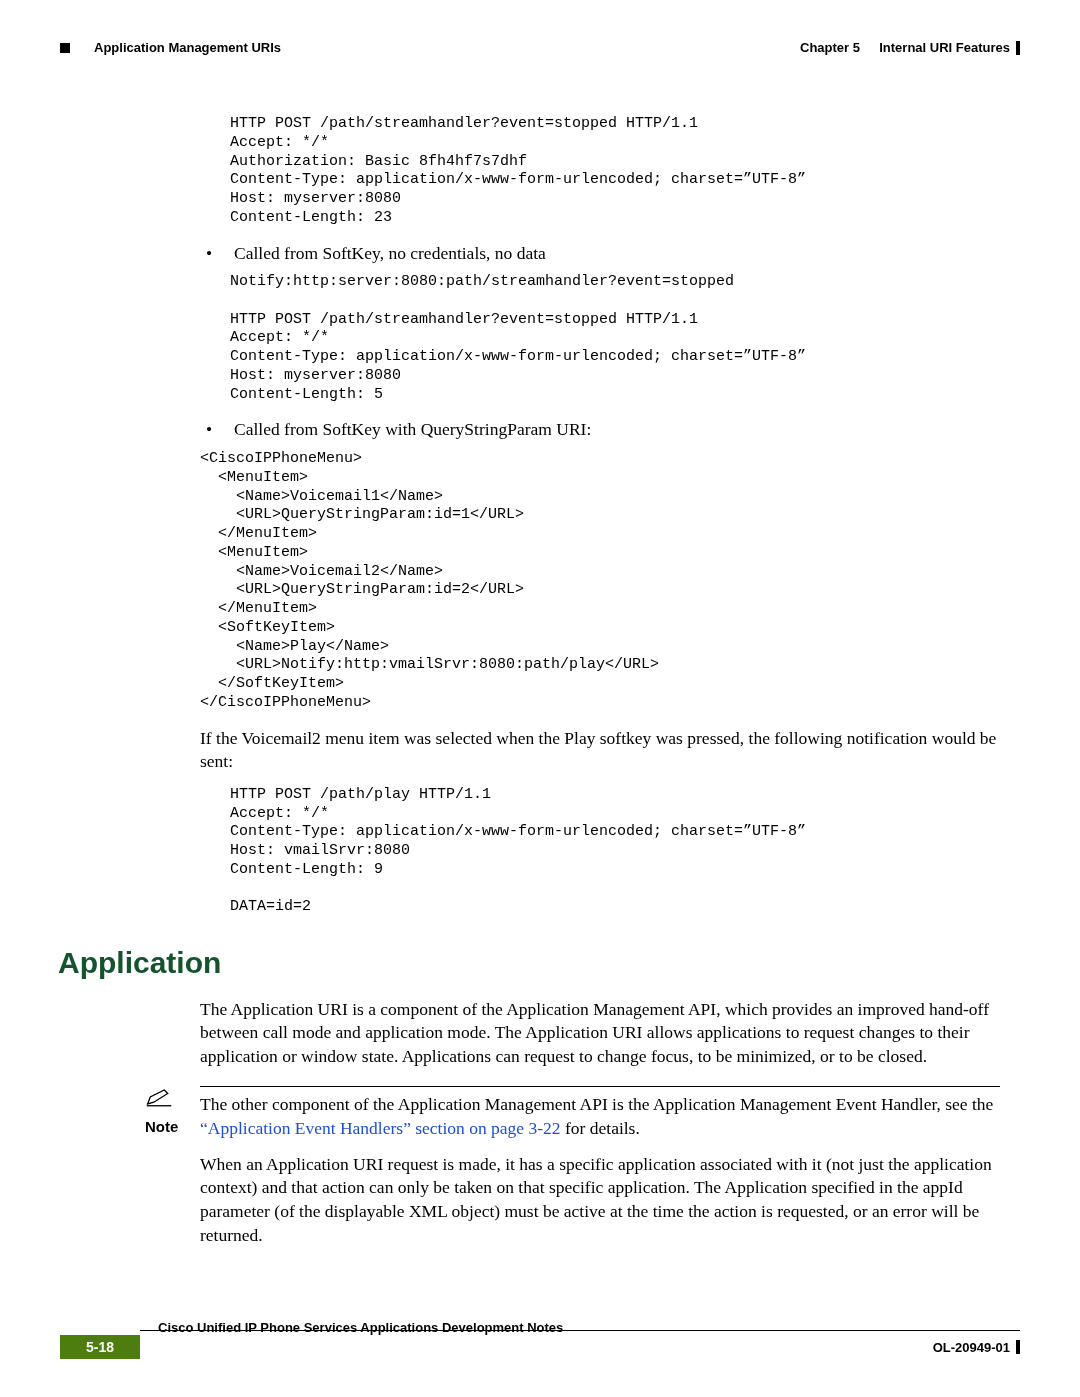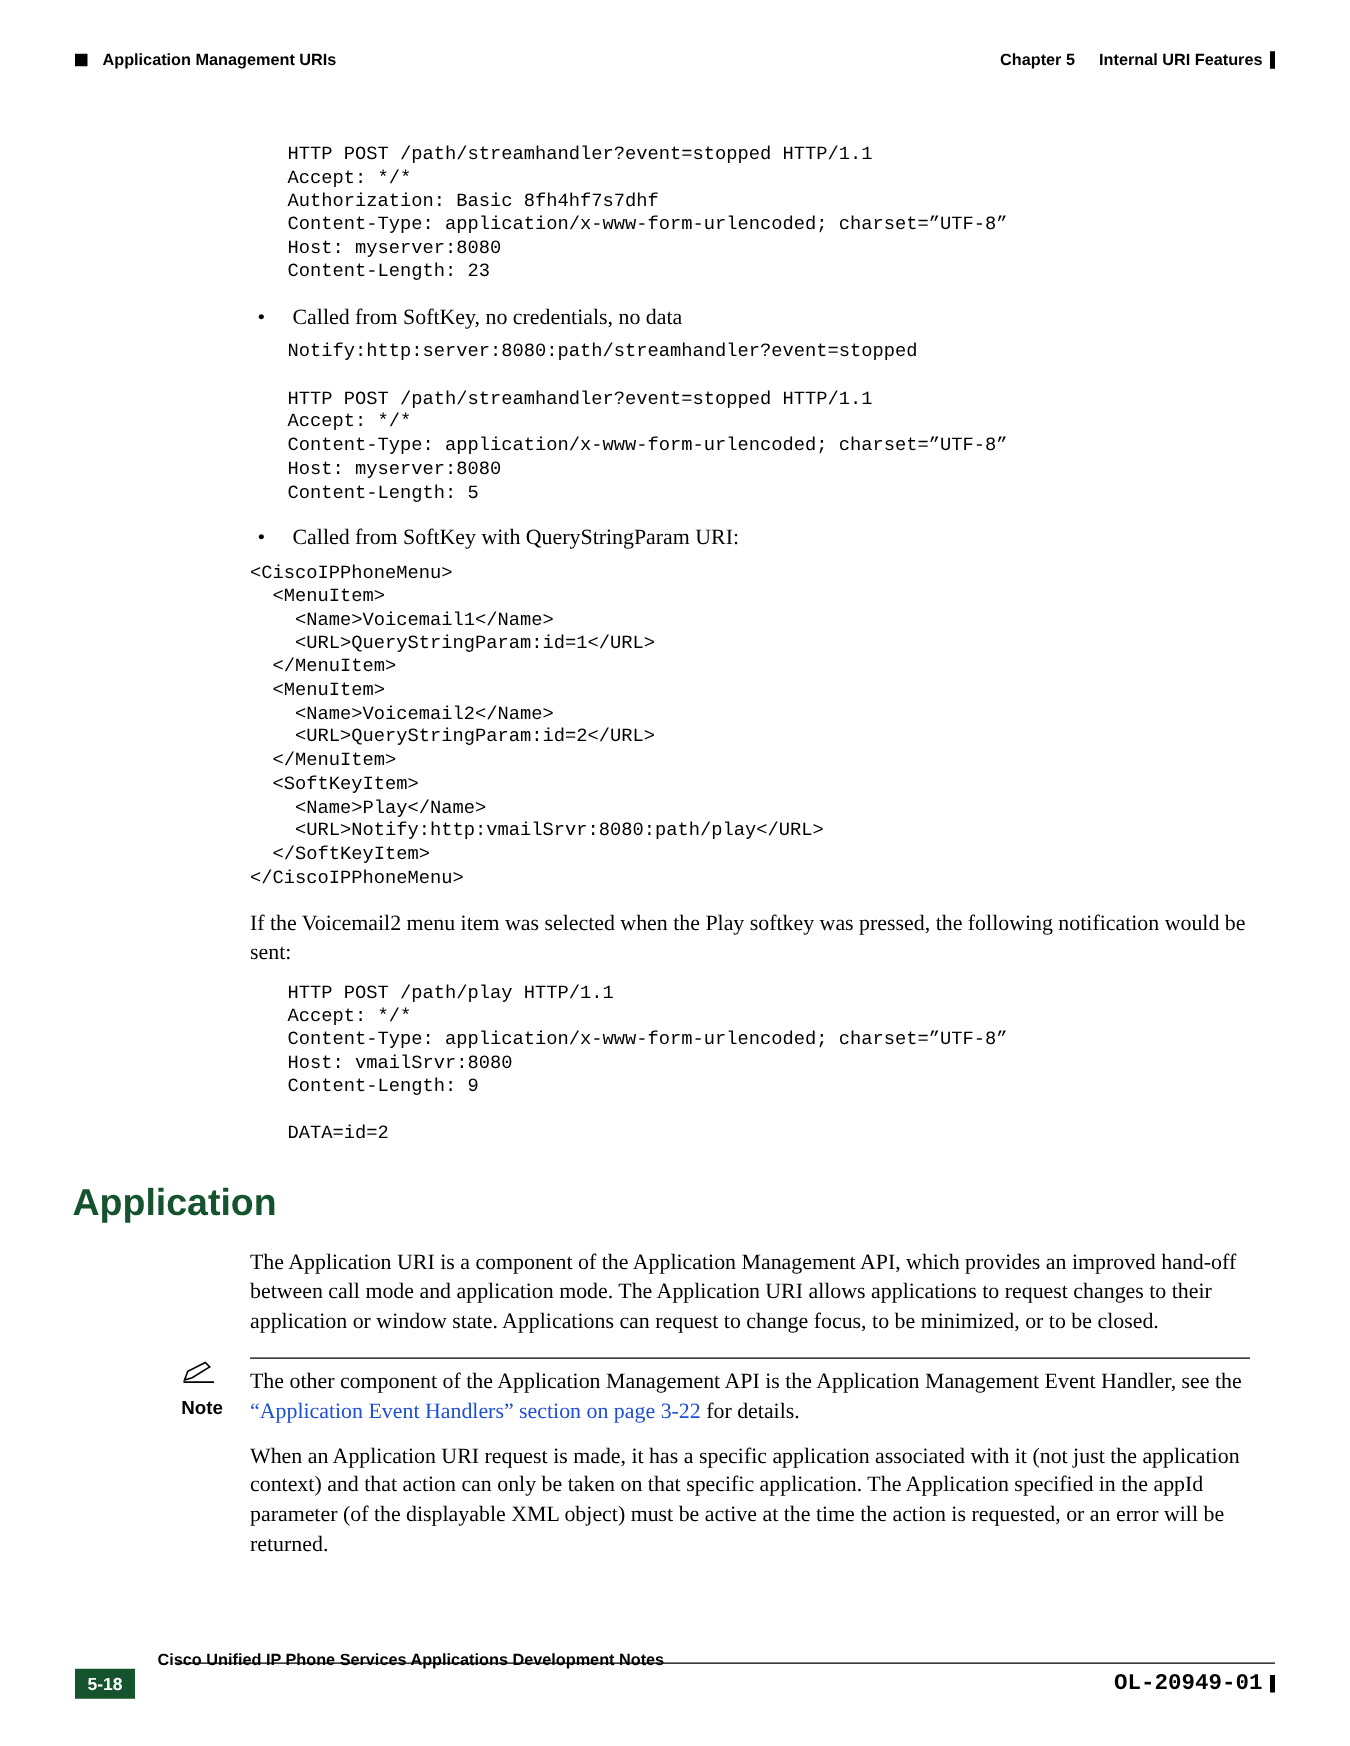--- a/index.html
+++ b/index.html
@@ -24,21 +24,21 @@
     justify-content: space-between;
     align-items: flex-start;
     font-family: Arial, Helvetica, sans-serif;
     font-size: 13px;
     font-weight: bold;
     margin-bottom: 60px;
   }
   .header-left {
     display: flex;
     align-items: center;
-    gap: 12px;
+    gap: 24px;
   }
   .square {
     width: 10px;
     height: 10px;
     background: #000;
     display: inline-block;
   }
   .header-right {
     display: flex;
     align-items: center;
@@ -137,40 +137,39 @@
     align-items: center;
     justify-content: space-between;
     font-family: Arial, Helvetica, sans-serif;
   }
   .footer-left {
     display: flex;
     align-items: center;
     gap: 0;
   }
   .page-badge {
-    background: #14532d;
+    background: #4d7c0f;
     color: #fff;
     font-weight: bold;
     font-size: 14px;
-    padding: 4px 10px;
+    padding: 4px 26px;
   }
   .footer-title {
     font-weight: bold;
     font-size: 13px;
     margin-left: 18px;
     position: relative;
     top: -20px;
   }
   .footer-right {
     font-weight: bold;
-    font-size: 18px;
+    font-size: 13px;
     display: flex;
     align-items: center;
     gap: 6px;
-    font-family: Liberation Mono, monospace;
   }
 </style>
 </head>
 <body>
 
 <div class="page">
 
   <div class="header">
     <div class="header-left">
       <span class="square"></span>

